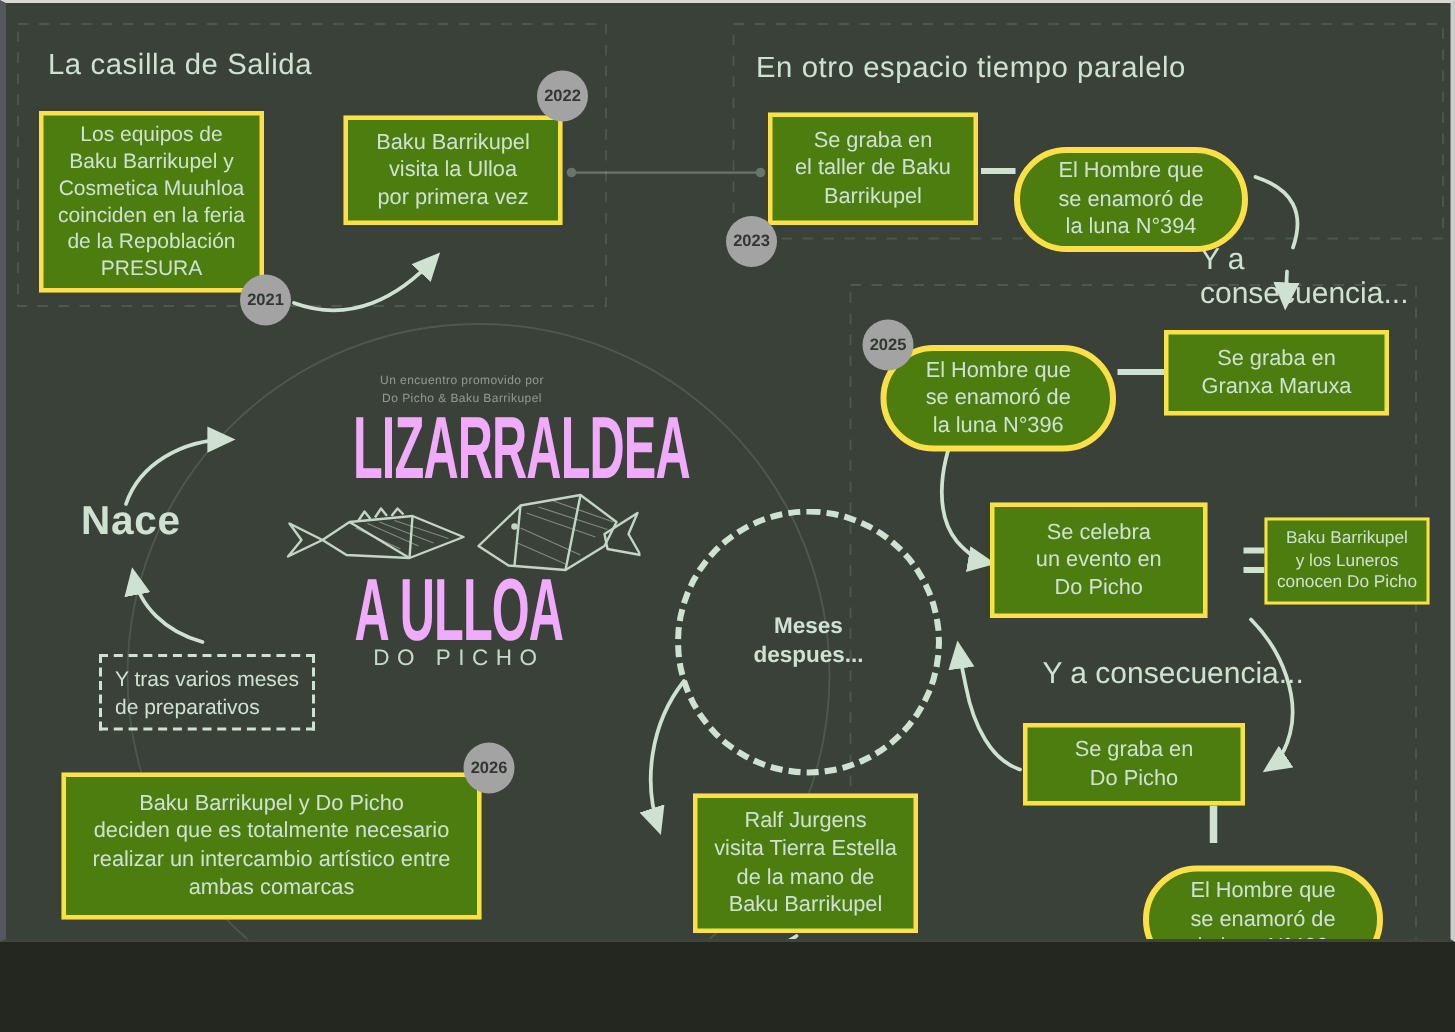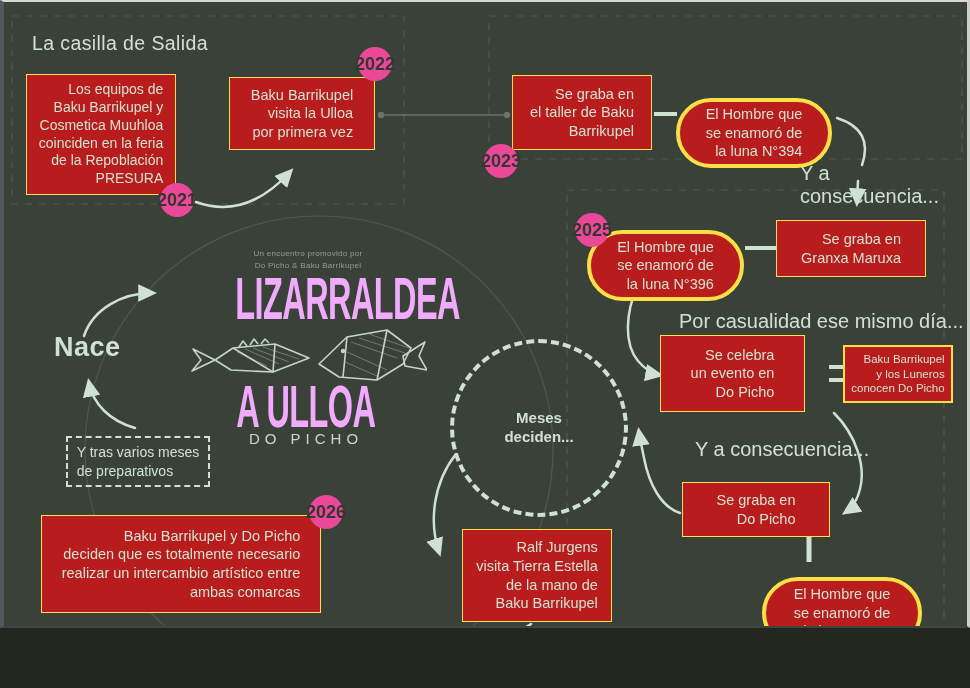--- a/index.html
+++ b/index.html
@@ -7,28 +7,28 @@
     position:relative;width:970px;height:628px;overflow:hidden;
     background:#3a4138;box-sizing:border-box;
     border-top:2px solid #d7dad4;border-left:4px solid #54575b;
     border-right:3px solid #c9cec9;border-bottom:2px solid #3f453e;
     font-family:Liberation Sans, sans-serif;color:#cfe2d2;
   }
   .abs{position:absolute;}
   svg.overlay{position:absolute;left:0;top:0;pointer-events:none;}
   .h1{font-size:19.5px;letter-spacing:.4px;color:#cfe2d2;}
   .box{
-    position:absolute;border:1px solid #fde047;background:#b91c1c;
-    display:flex;align-items:center;justify-content:center;text-align:right;
+    position:absolute;border:3px solid #fde047;background:#4d7c0f;
+    display:flex;align-items:center;justify-content:center;text-align:center;
     white-space:pre-line;font-size:14.5px;line-height:1.28;box-sizing:border-box;
   }
   .pill{border-width:4px;border-radius:38px;margin-top:18px;}
   .badge{
     position:absolute;width:34px;height:34px;border-radius:50%;
-    background:#ec4899;color:#313830;font-weight:bold;font-size:18px;
+    background:#a3a3a3;color:#313830;font-weight:bold;font-size:11px;
     display:flex;align-items:center;justify-content:center;z-index:6;
   }
   .freetext{position:absolute;font-size:20px;white-space:pre-line;}
   .dashedbox{
     position:absolute;border:2px dashed #cfe2d2;display:flex;align-items:center;
     justify-content:center;white-space:pre-line;
     font-size:14px;line-height:1.3;box-sizing:border-box;
   }
   .dashedcircle{
     position:absolute;border:4px dashed #cfe2d2;border-radius:50%;
@@ -62,20 +62,21 @@
   <svg class="overlay" width="970" height="688">
     <g stroke="#cfe2d2" fill="none" opacity="0.14" stroke-width="1.2">
       <circle cx="315" cy="448" r="234"></circle>
       <rect x="8" y="14" width="392" height="188" stroke-dasharray="7 7"></rect>
       <rect x="485" y="14" width="473" height="143" stroke-dasharray="7 7"></rect>
       <rect x="563" y="188" width="377" height="455" stroke-dasharray="7 7"></rect>
     </g>
   </svg>
 
   <div class="abs h1" style="left:28px;top:30px;">La casilla de Salida</div>
+  <div class="abs h1" style="left:500px;top:32px;">En otro espacio tiempo paralelo</div>
 
   <div class="logo-kicker" style="left:229px;top:246px;width:150px;">Un encuentro promovido por
 Do Picho &amp; Baku Barrikupel</div>
   <div class="logo-title" style="left:150px;top:272px;">
     <span>LIZARRALDEA</span>
   </div>
   <svg class="abs" style="left:183px;top:320px;" width="240" height="72" viewBox="0 0 240 72">
     <g stroke="#cfe2d2" fill="none" stroke-width="1.6" stroke-linejoin="round" opacity="0.92">
 
       <polygon points="28,38 46,26 88,22 122,36 86,50 44,48"></polygon>
@@ -178,28 +179,27 @@
 deciden que es totalmente necesario
 realizar un intercambio artístico entre
 ambas comarcas</div>
   <div class="box z4" style="left:458px;top:527px;width:150px;height:93px;">Ralf Jurgens
 visita Tierra Estella
 de la mano de
 Baku Barrikupel</div>
 
   <div class="dashedcircle z3" style="left:446px;top:337px;width:178px;height:178px;">
     <div class="dc-line1">Meses
-deciden...</div>
+despues...</div>
   </div>
   <div class="dashedbox z3" style="left:62px;top:434px;width:144px;height:51px;">Y tras varios meses
 de preparativos</div>
 
   <div class="nace" style="left:50px;top:330px;">Nace</div>
   <div class="freetext" style="left:796px;top:160px;">Y a consecuencia...</div>
-  <div class="freetext" style="left:675px;top:308px;">Por casualidad ese mismo día...</div>
   <div class="freetext" style="left:691px;top:436px;">Y a consecuencia...</div>
 
   <div class="badge" style="left:156px;top:181px;">2021</div>
   <div class="badge" style="left:354px;top:45px;">2022</div>
   <div class="badge" style="left:480px;top:142px;">2023</div>
   <div class="badge" style="left:571px;top:211px;">2025</div>
   <div class="badge" style="left:305px;top:493px;">2026</div>
 
 </div>
 

